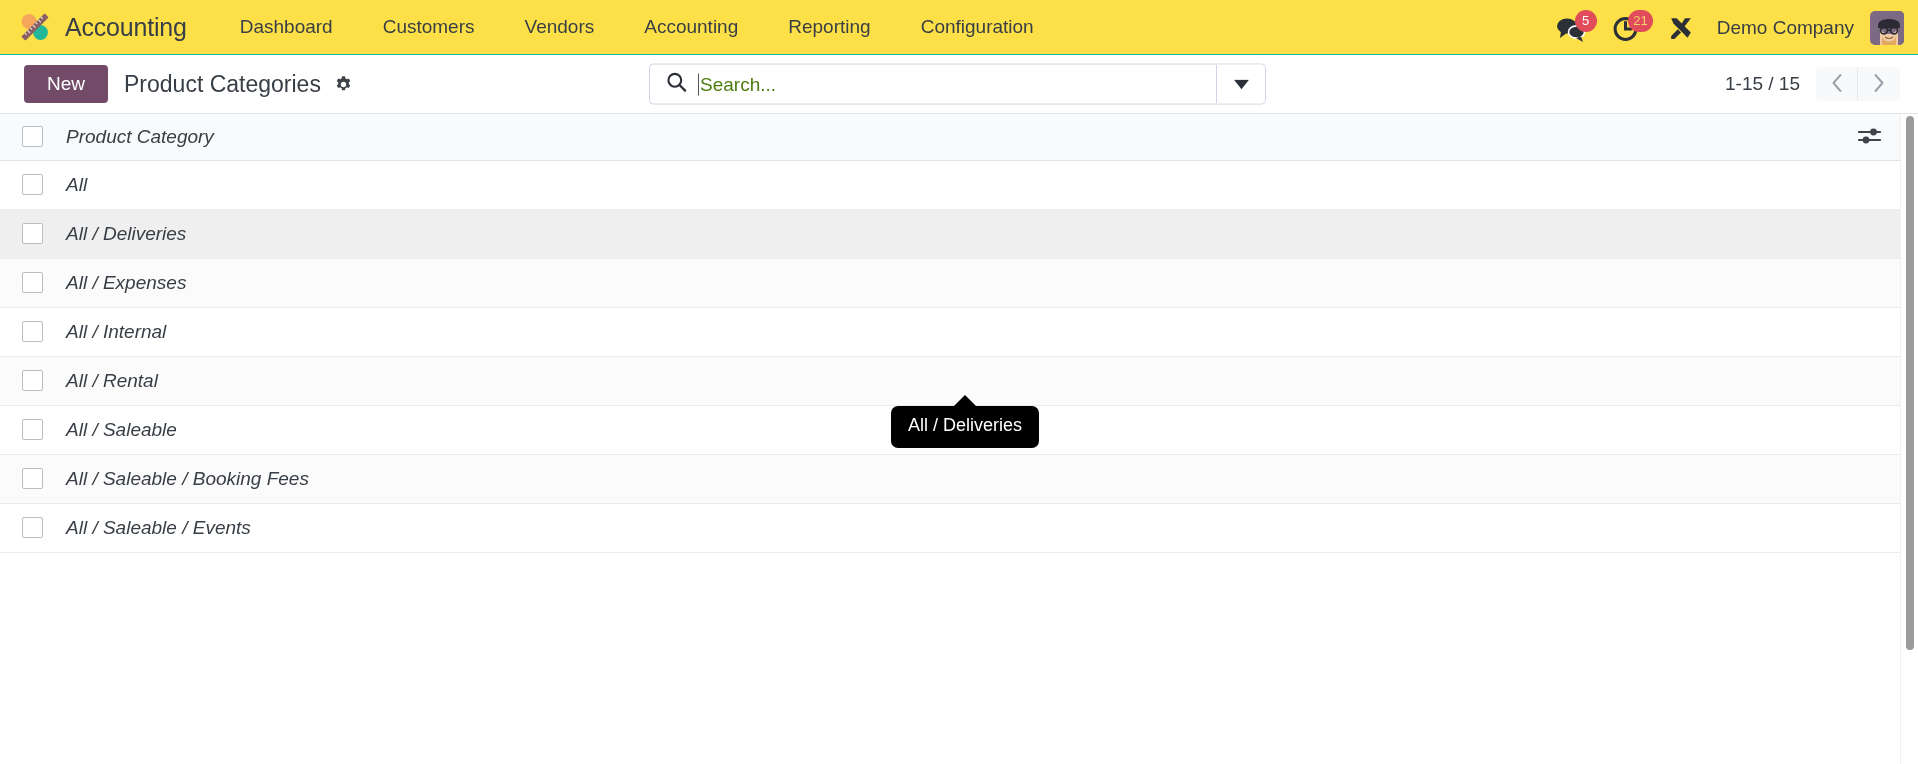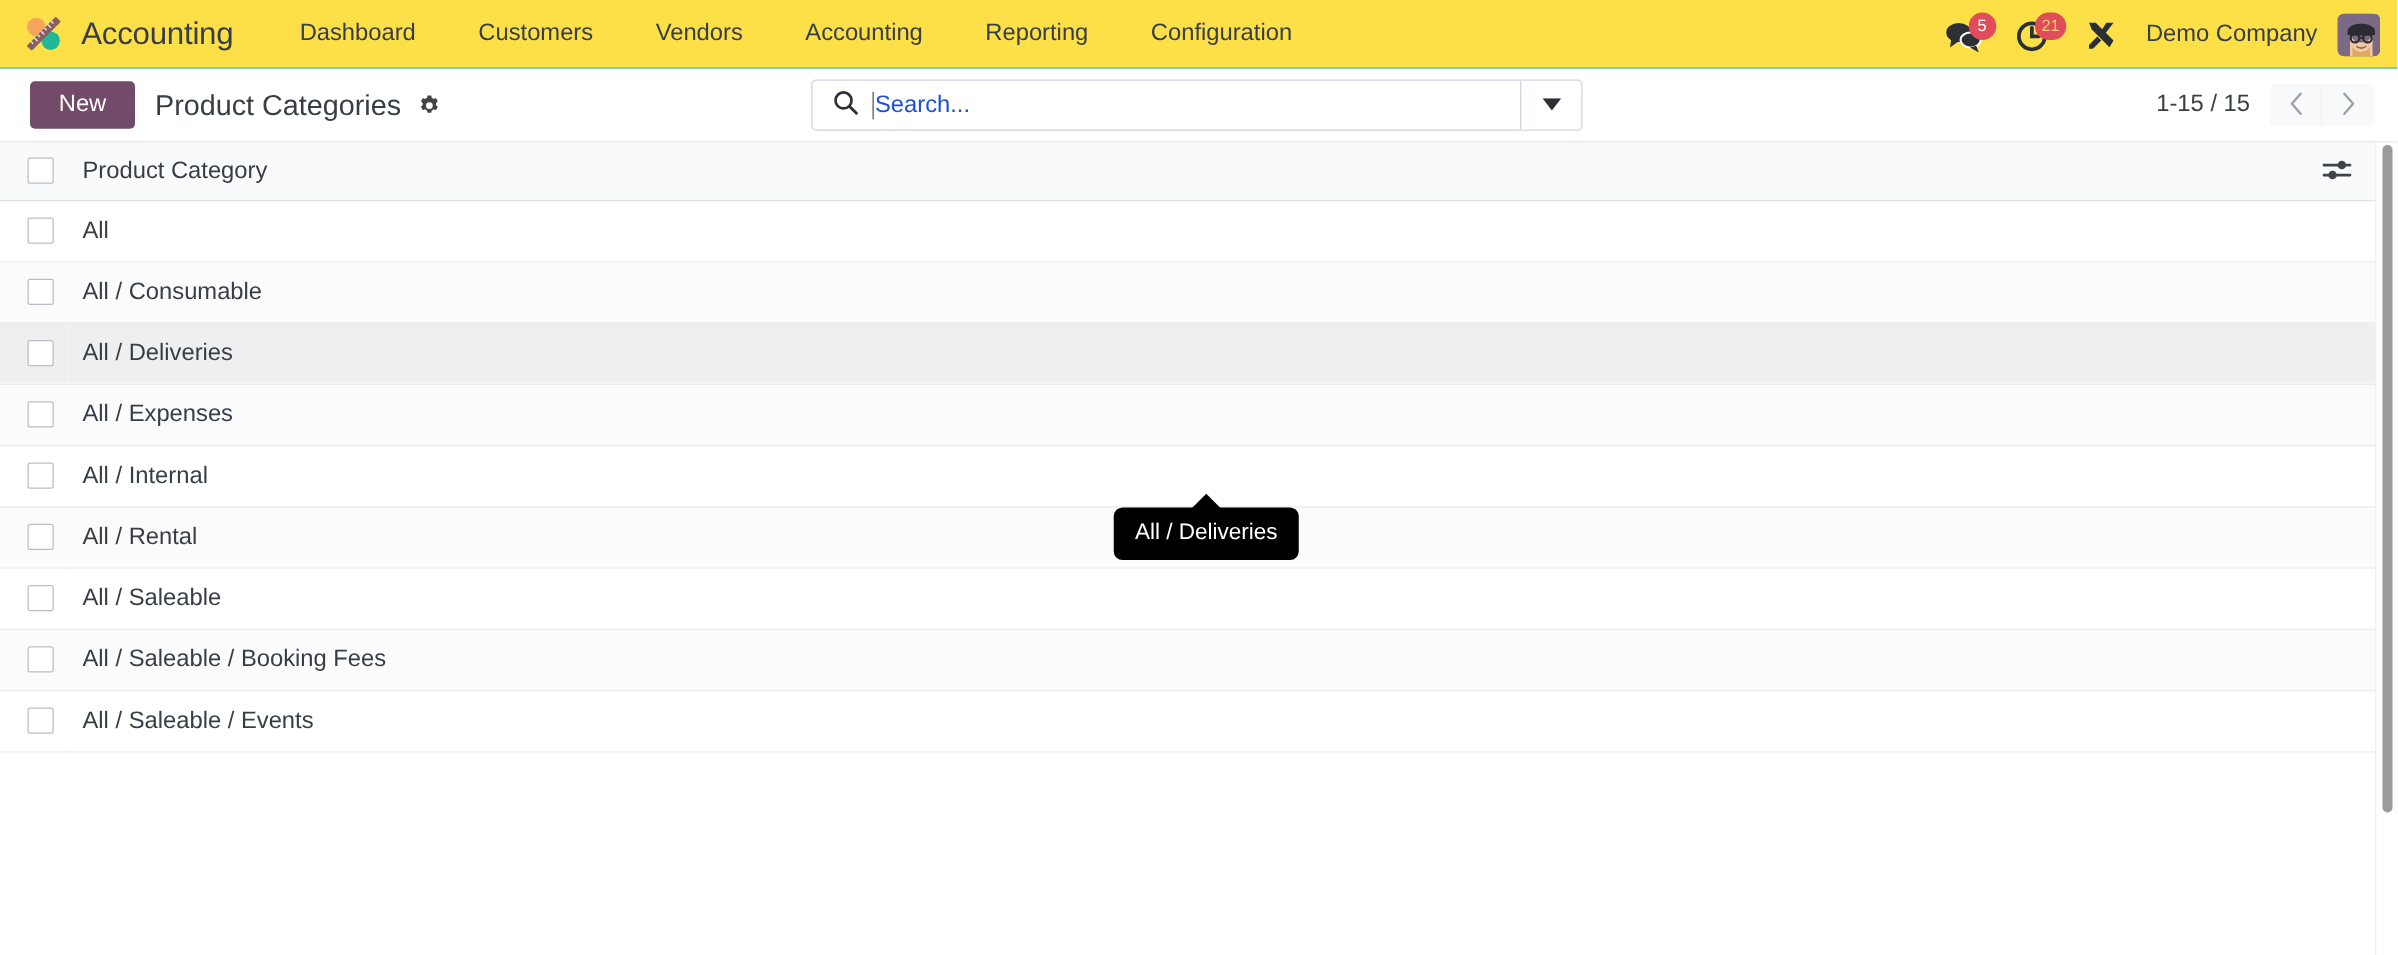--- a/index.html
+++ b/index.html
@@ -191,21 +191,21 @@
 
   .caret {
     width: 1px;
     height: 22px;
     background: #555;
     margin-right: 1px;
   }
 
   .search-placeholder {
     font-size: 19px;
-    color: #1d4ed8;
+    color: #4d7c0f;
     white-space: nowrap;
   }
 
   .search-toggle {
     width: 49px;
     border-left: 1px solid #cfd4e4;
     display: flex;
     align-items: center;
     justify-content: center;
     cursor: pointer;
@@ -249,20 +249,21 @@
     position: relative;
     height: calc(764px - 55px - 58px);
     overflow: hidden;
     border-top: 1px solid #e4e6ea;
   }
 
   table.list {
     width: 1900px;
     border-collapse: collapse;
     table-layout: fixed;
+    font-style: italic;
   }
 
   thead th {
     background: #f9fafb;
     height: 46px;
     font-weight: 400;
     text-align: left;
     font-size: 19px;
     color: #383e45;
     border-bottom: 1px solid #dfe2e7;
@@ -530,27 +531,20 @@
       </tr>
     </thead>
     <tbody id="list-body">
         <tr>
           <td class="col-check">
             <span class="chk"></span>
           </td>
           <td class="col-name"><span class="cell-text">All</span></td>
           <td class="col-opt"></td>
         </tr>
-        <tr class="alt">
-          <td class="col-check">
-            <span class="chk"></span>
-          </td>
-          <td class="col-name"><span class="cell-text">All / Consumable</span></td>
-          <td class="col-opt"></td>
-        </tr>
         <tr class="hovered">
           <td class="col-check">
             <span class="chk"></span>
           </td>
           <td class="col-name"><span class="cell-text">All / Deliveries</span></td>
           <td class="col-opt"></td>
         </tr>
         <tr class="alt">
           <td class="col-check">
             <span class="chk"></span>

